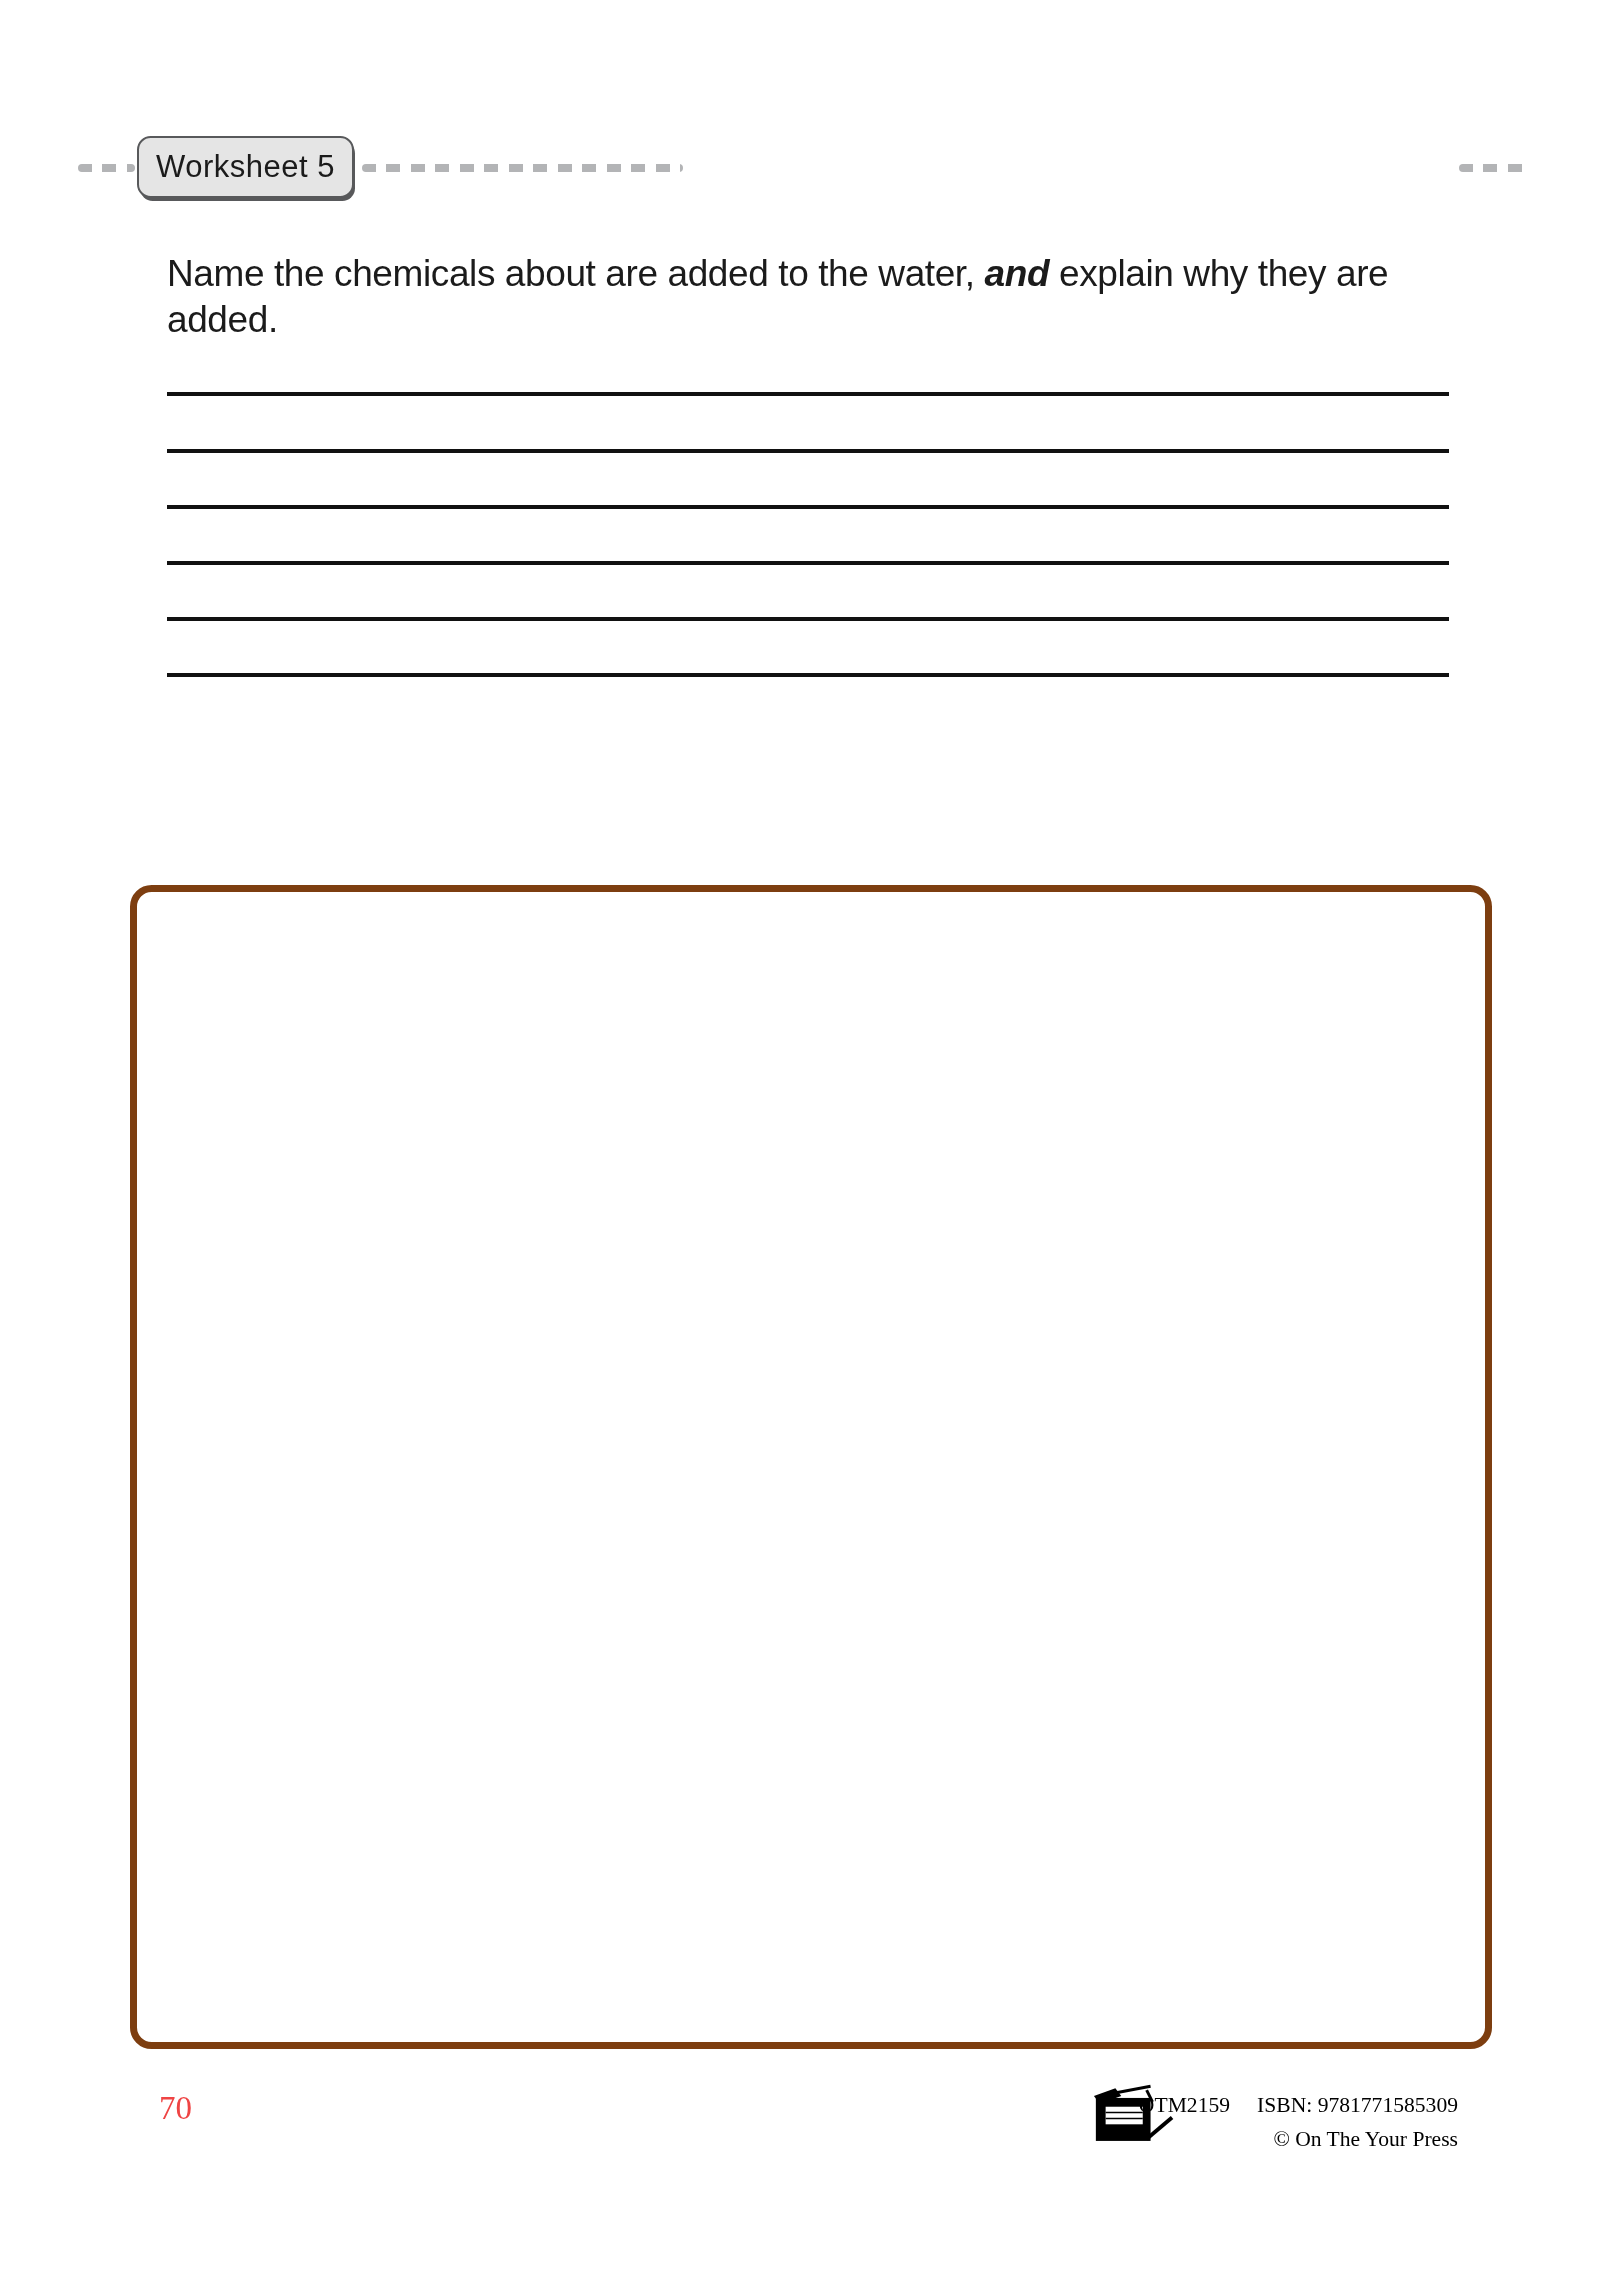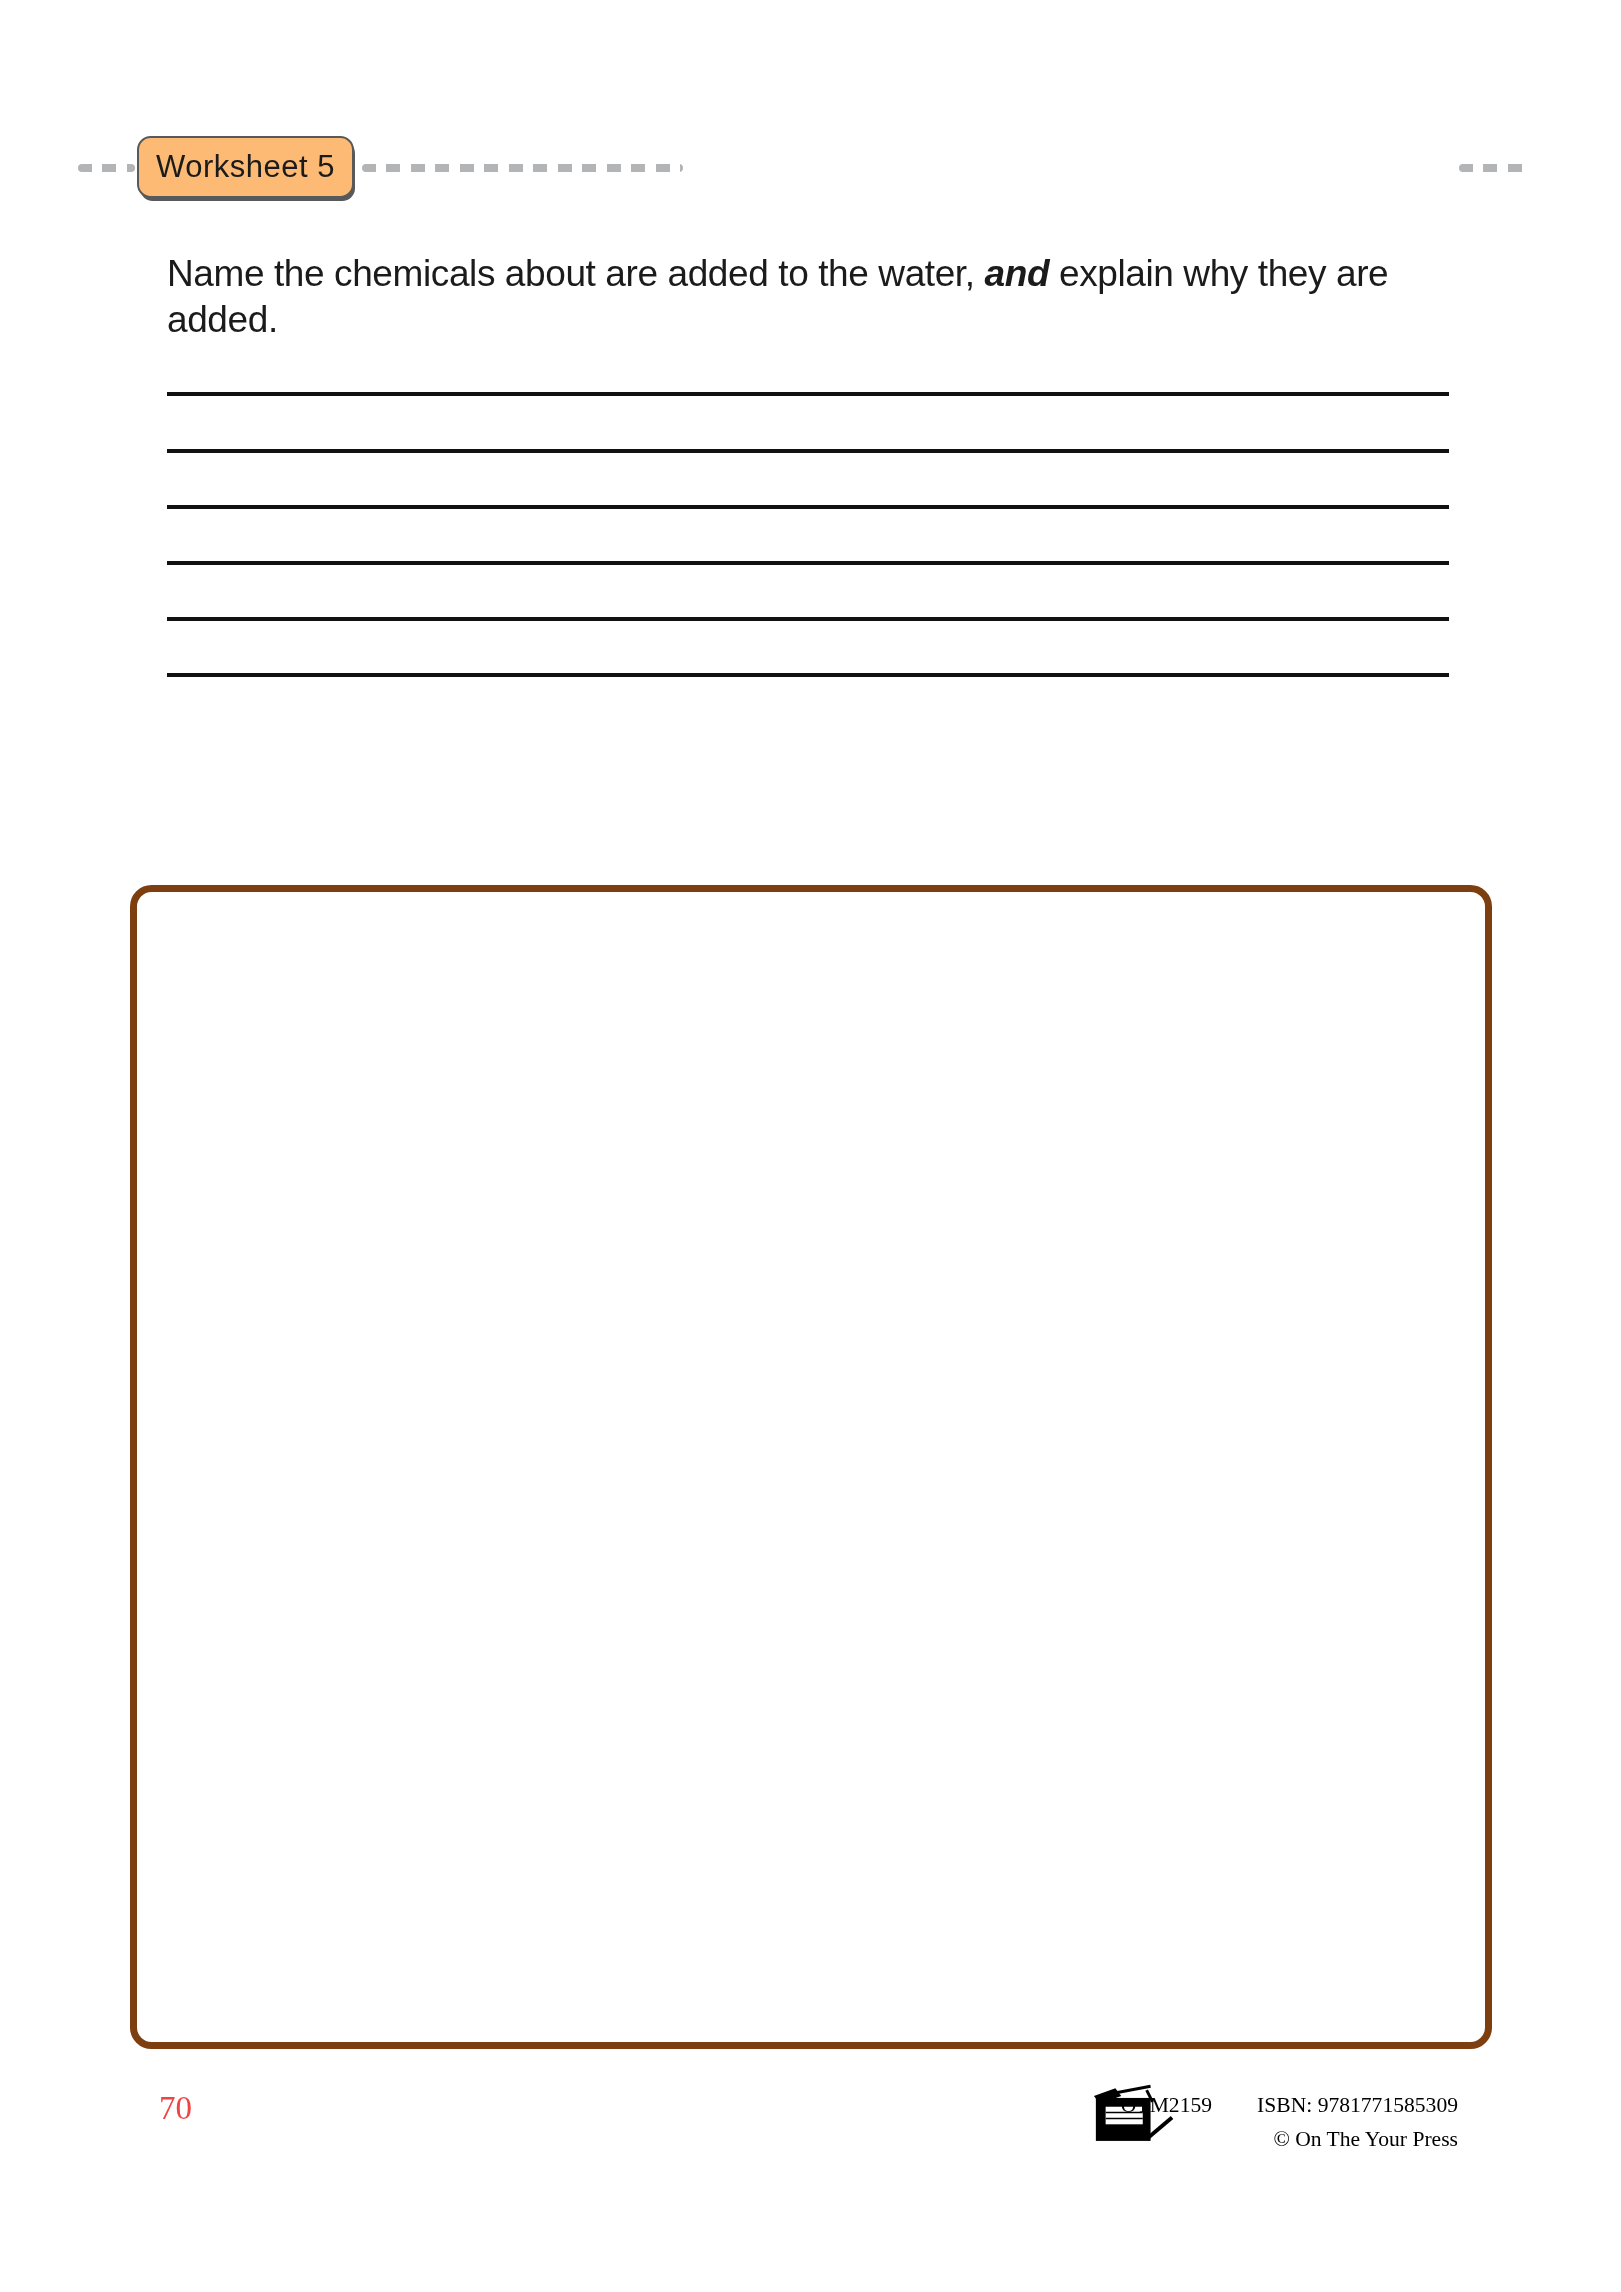--- a/index.html
+++ b/index.html
@@ -24,21 +24,21 @@
     border-radius: 3.9px;
   }
   .dash-left  { left: 78px;  top: 164px; width: 57px; }
   .dash-mid   { left: 362px; top: 164px; width: 321px; }
   .dash-right { left: 1459px; top: 164px; width: 71px; }
 
   .hdr-box {
     position: absolute;
     top: 136px;
     height: 62px;
-    background: #fdba74;
+    background: #e5e5e5;
     border: 2.9px solid var(--box-border-gray, #58595b);
     border-radius: 13.7px;
     box-shadow: 2px 3.9px 0 -1px var(--box-border-gray, #58595b);
     box-sizing: border-box;
     display: flex;
     align-items: center;
     font-size: 31px;
     letter-spacing: 0.5px;
   }
   .ws-box   { left: 137px; width: 217px; justify-content: center; }
@@ -99,21 +99,21 @@
     position: absolute;
     right: 163px;
     top: 2088px;
     text-align: right;
     font-family: "Liberation Serif", serif;
     font-size: 21.6px;
     line-height: 34px;
     color: #000;
     white-space: nowrap;
   }
-  .footer-text .isbn { margin-left: 45px; }
+  .footer-text .isbn { margin-left: 27px; }
 </style>
 </head>
 <body>
 
 <div class="page">
 
   <div class="dash dash-left"></div>
   <div class="hdr-box ws-box">
     <span>Worksheet 5</span>
   </div>

